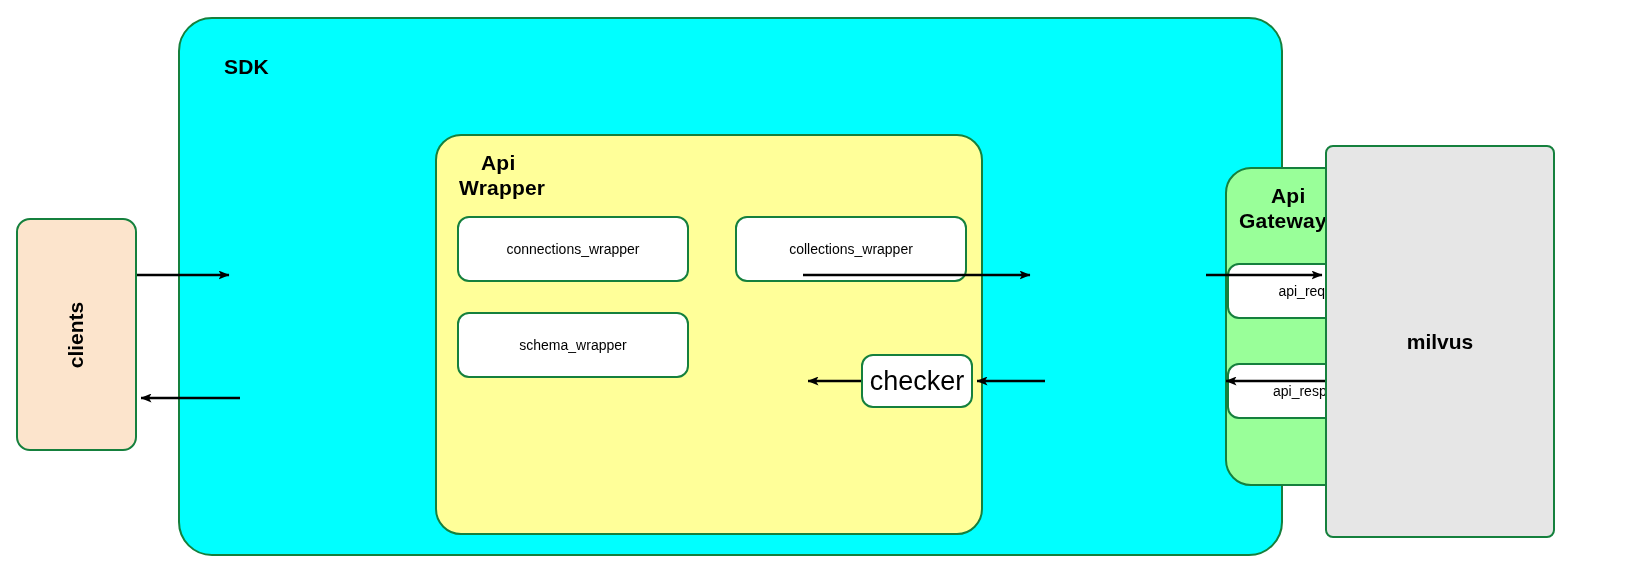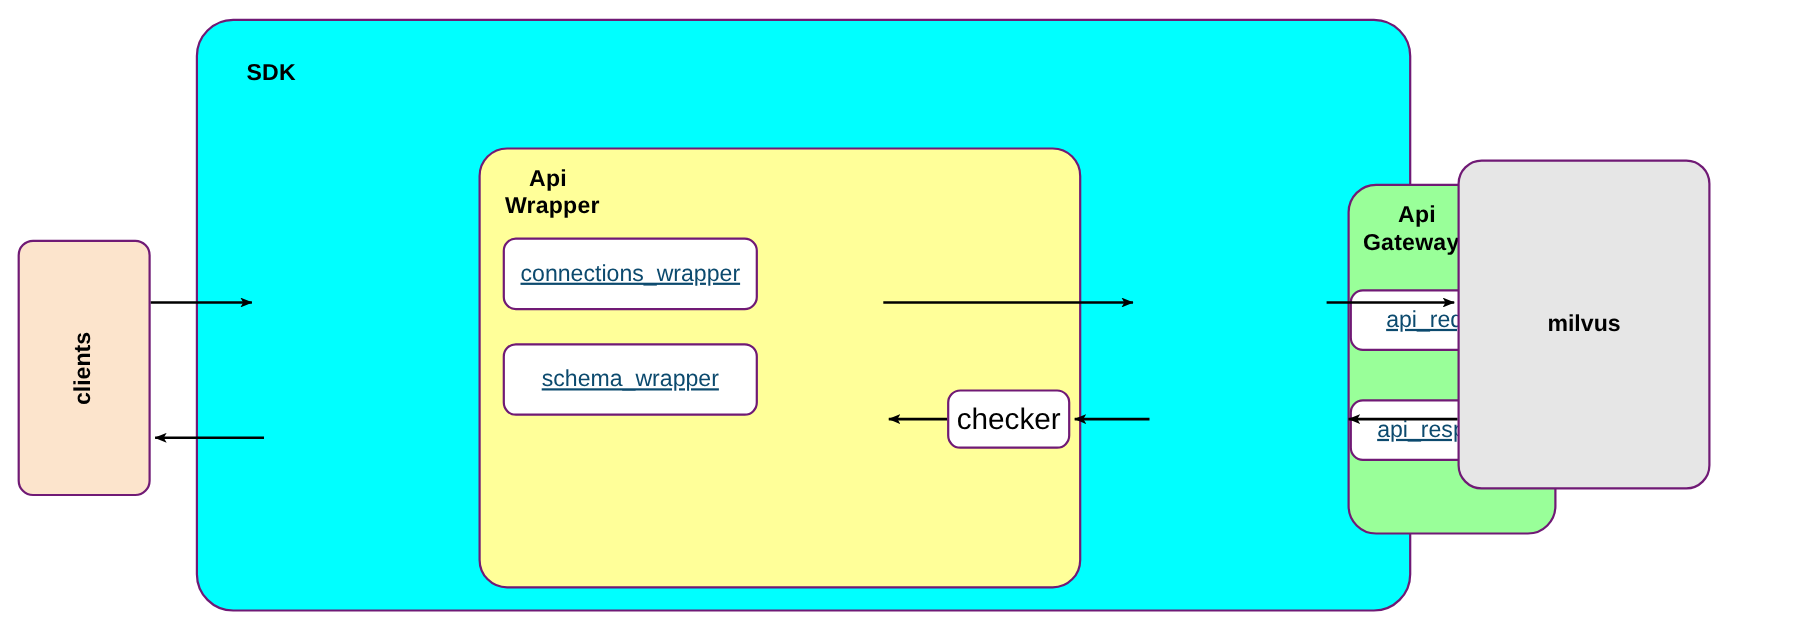--- a/index.html
+++ b/index.html
@@ -19,21 +19,21 @@
     position: absolute;
     left: 0; top: 0;
     width: 1634px;
     height: 574px;
   }
 
   
   .box {
     position: absolute;
     box-sizing: border-box;
-    border: 2px solid #701a75;
+    border: 2px solid #15803d;
     display: flex;
     align-items: center;
     justify-content: center;
   }
 
   
   .container {
     display: block;
   }
   .container > .container-label {
@@ -88,36 +88,35 @@
     background: #99ff99;
     border-radius: 26px;
   }
   #api-gateway-label {
     left: 12px; top: 15px;
     text-indent: 32px;
   }
 
   #milvus-box {
     left: 1325px; top: 145px;
-    width: 230px; height: 300px;
+    width: 230px; height: 393px;
     background: #e6e6e6;
-    border-radius: 22px;
+    border-radius: 8px;
   }
   #milvus-label {
     font-weight: bold;
     font-size: 21px;
   }
 
   
   .leaf {
     background: #ffffff;
     border-radius: 12px;
-    font-size: 21px;
-    color: #0c4a6e;
-    text-decoration: underline;
+    font-size: 14px;
+    color: #000000;
   }
 
   
   .w-col-l { left: 20px;  width: 232px; }
   .w-col-r { left: 298px; width: 232px; }
   .w-row-1 { top: 80px;  height: 66px; }
   .w-row-2 { top: 176px; height: 66px; }
   .w-row-3 { top: 272px; height: 66px; }
 
   
@@ -152,20 +151,23 @@
   <div class="box container" id="sdk-box">
     <div class="container-label" id="sdk-label">SDK</div>
 
     <div class="box container" id="api-wrapper-box">
       <div class="container-label" id="api-wrapper-label">Api
 Wrapper</div>
 
       <div class="box leaf w-col-l w-row-1">
         <span>connections_wrapper</span>
       </div>
+      <div class="box leaf w-col-r w-row-1">
+        <span>collections_wrapper</span>
+      </div>
       <div class="box leaf w-col-l w-row-2">
         <span>schema_wrapper</span>
       </div>
     </div>
 
     <div class="box container" id="api-gateway-box">
       <div class="container-label" id="api-gateway-label">Api
 Gateway</div>
 
       <div class="box leaf" id="api-request-box">

